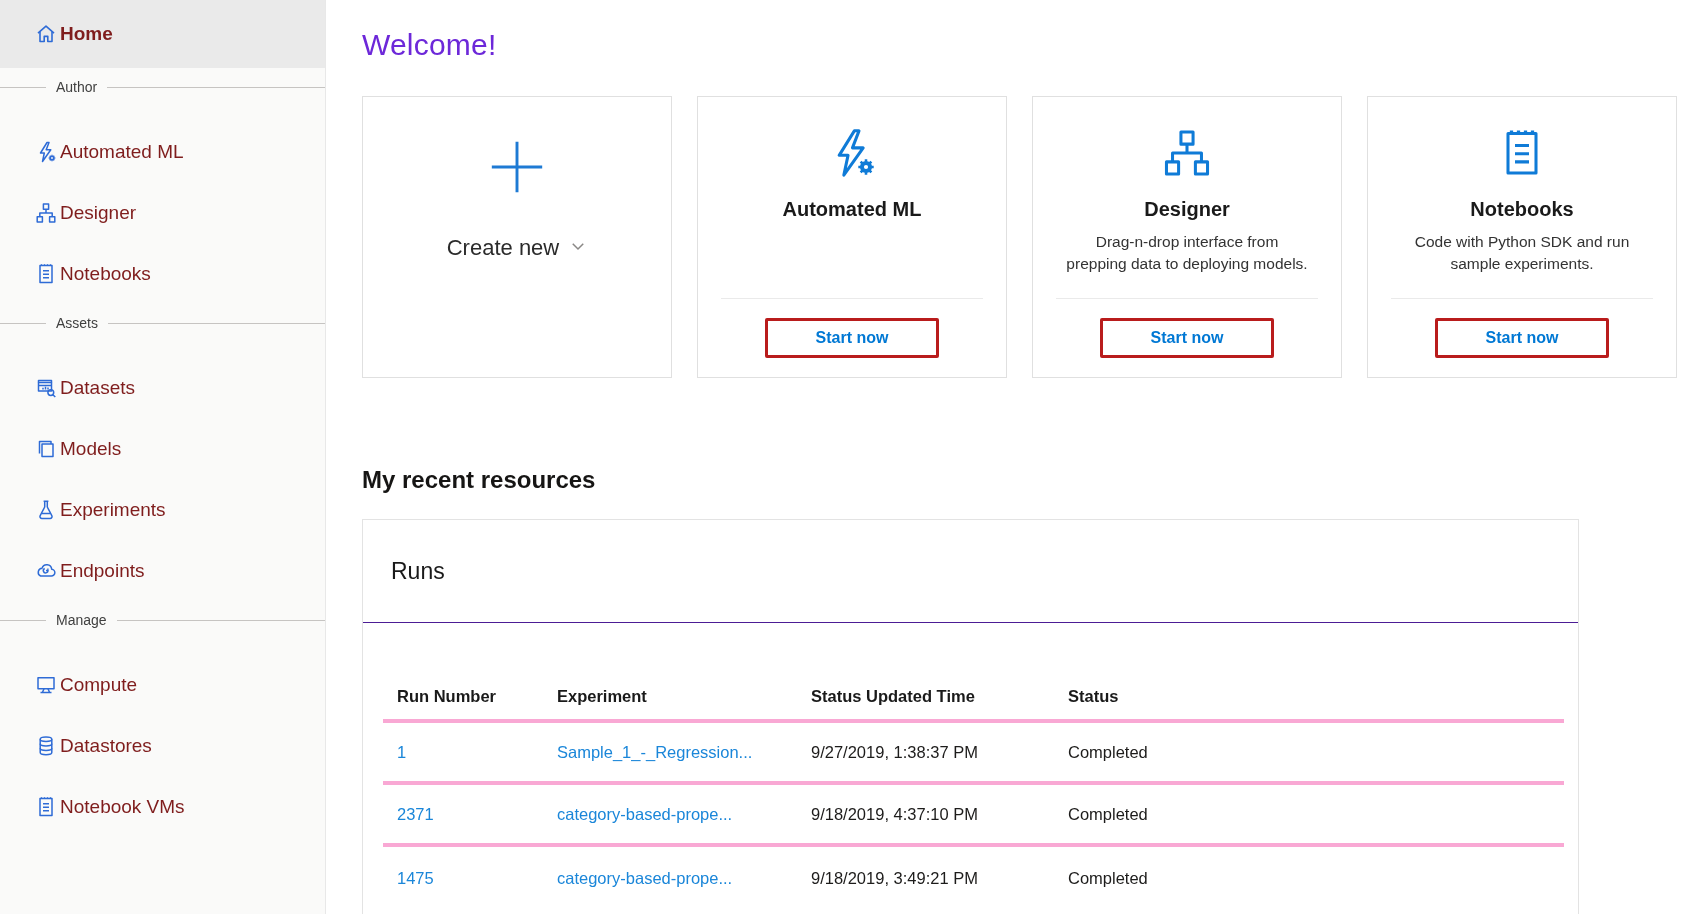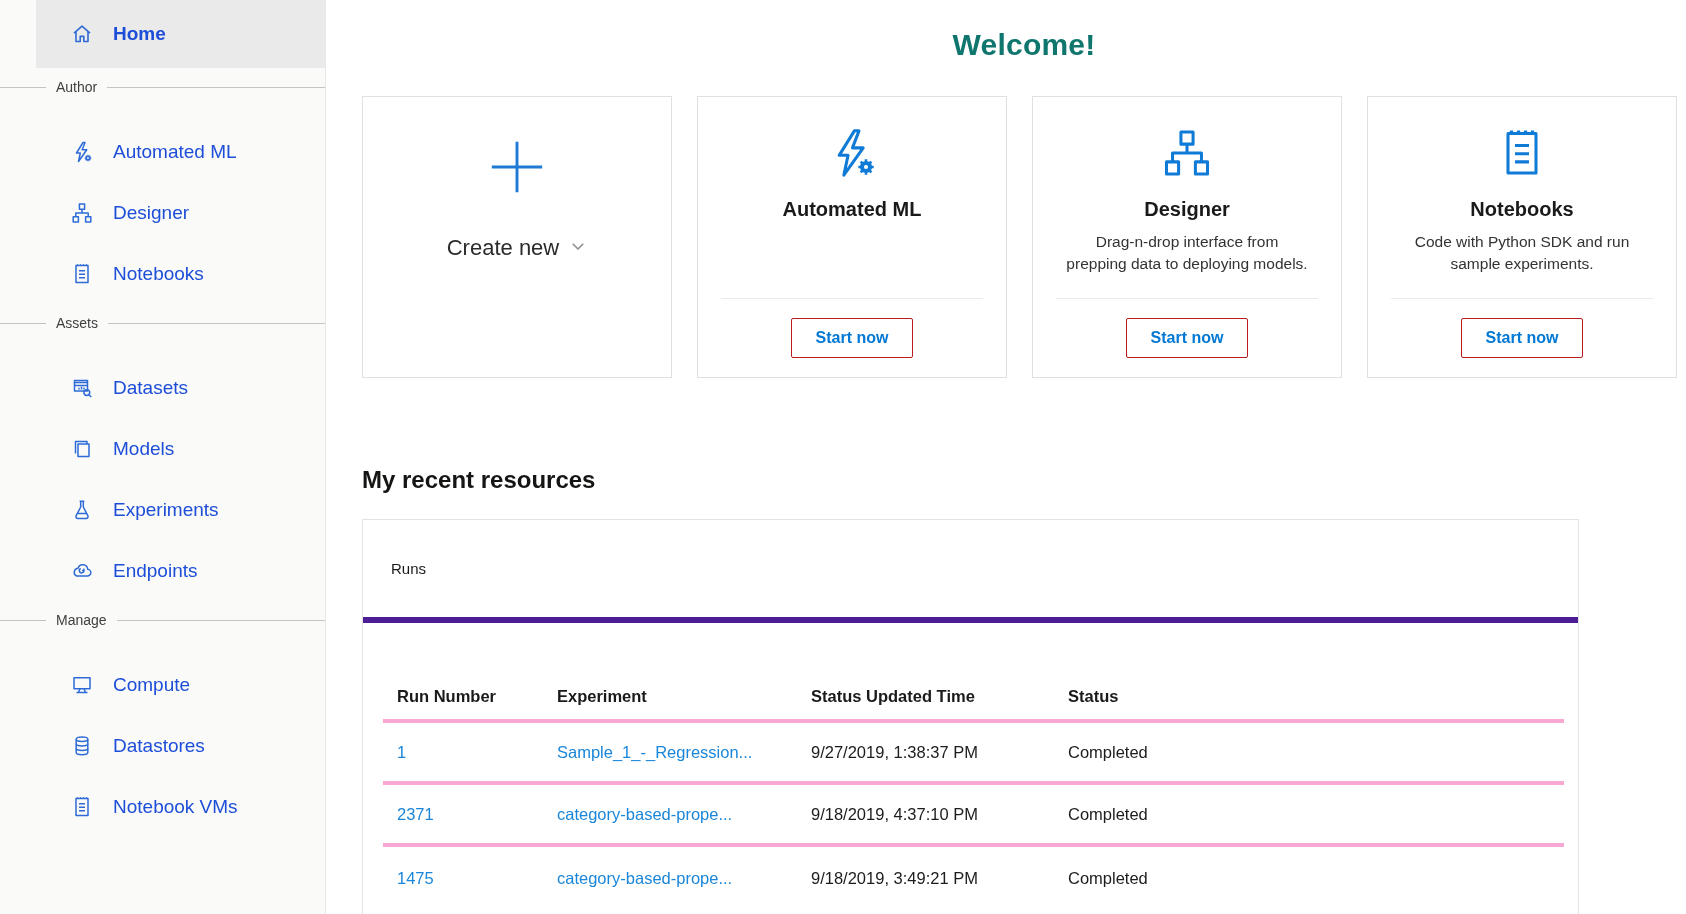--- a/index.html
+++ b/index.html
@@ -3,62 +3,62 @@
 <meta charset="utf-8">
 <style>
   * { box-sizing: border-box; margin: 0; padding: 0; }
   html,body { width:1686px; height:914px; overflow:hidden; background:#fff;
     font-family:"Liberation Sans", sans-serif; color:#1b1a19; }
   .app { position:relative; width:1686px; height:914px; display:flex; }
 
   
   .sidebar { width:326px; min-width:326px; height:914px; background:#fafaf9;
     border-right:1px solid #e8e8e8; }
-  .nav-item { display:flex; align-items:center; height:61px; padding-left:34px; gap:19px;
-    font-size:19px; color:#1d4ed8; cursor:pointer;margin-left:36px; }
+  .nav-item { display:flex; align-items:center; height:61px; padding-left:34px; gap:2px;
+    font-size:19px; color:#7f1d1d; cursor:pointer; }
   .nav-item.selected { height:68px; background:#eaeaea; font-weight:600; }
   .nav-item .ic { width:24px; height:24px; flex:0 0 24px; display:flex; align-items:center; }
   .nav-item .ic svg { width:24px; height:24px; }
   .section-head { display:flex; align-items:center; height:38px; gap:10px; }
   .section-head .rule { height:1px; background:#c6c4c2; }
   .section-head .rule.l { width:46px; }
   .section-head .rule.r { flex:1; }
   .section-head .sec-label { font-size:14px; color:#404040; }
   .group { margin-top:15px; }
 
   
   .main { flex:1; padding:28px 0 0 36px; background:#fff; }
-  h1.welcome { font-size:30px; font-weight:700; color:#0f766e; letter-spacing:.2px;text-align:center; }
+  h1.welcome { font-size:30px; font-weight:400; color:#6d28d9; letter-spacing:.2px; }
 
   .cards { display:flex; gap:25px; margin-top:34px; }
   .card { width:310px; height:282px; background:#fff; border:1px solid #e0e0e0;
     display:flex; flex-direction:column; align-items:center; }
   .card.create { justify-content:flex-start; cursor:pointer; }
   .plus-wrap { margin-top:38px; height:64px; display:flex; align-items:center; }
   .create-label { margin-top:36px; font-size:22px; color:#2b2b2b; display:flex;
     align-items:center; gap:10px; }
   .create-label svg { width:18px; height:18px; }
 
   .card .icon-area { margin-top:25px; height:62px; display:flex; align-items:center; }
   .card .icon-area svg { width:56px; height:56px; }
   .card .title { margin-top:14px; font-size:20px; font-weight:700; color:#1a1a1a; }
   .card .desc { margin-top:10px; font-size:15.5px; color:#333; line-height:1.42;
     text-align:center; width:246px; }
   .card .divider { width:262px; height:1px; background:#eaeaea; margin-top:auto; }
   .card .btn-row { height:78px; display:flex; align-items:center; }
-  .startnow { width:122px; height:40px; background:#fff; border:1px solid #b91c1c;
+  .startnow { width:174px; height:40px; background:#fff; border:3px solid #b91c1c;
     border-radius:2px; font-size:16px; font-weight:700; color:#0078d4;
     font-family:"Liberation Sans", sans-serif; cursor:pointer; }
 
   h2.recent { margin-top:88px; font-size:24px; font-weight:700; color:#161514; }
 
   .runs-panel { margin-top:25px; width:1217px; height:440px; border:1px solid #e3e3e3;
     background:#fff; }
   .runs-head { height:103px; display:flex; align-items:center; padding-left:28px;
-    font-size:15px; color:#1a1a1a; border-bottom:6px solid #4c1d95; }
+    font-size:23px; color:#1a1a1a; border-bottom:1px solid #4c1d95; }
   .runs-table { margin-top:50px; }
   .trow { display:grid; grid-template-columns:174px 254px 257px 1fr;
     align-items:center; margin:0 14px 0 20px; border-bottom:4px solid #f9a8d4; }
   .trow > div:first-child { padding-left:14px; }
   .trow.head { height:50px; font-size:16.5px; font-weight:700; color:#1a1a1a; }
   .trow.data { height:62px; font-size:16.5px; color:#1d1c1b; }
   .trow.data:last-child { border-bottom:none; }
   .cell-link { color:#1a86d9; cursor:pointer; }
 </style>
 </head>

